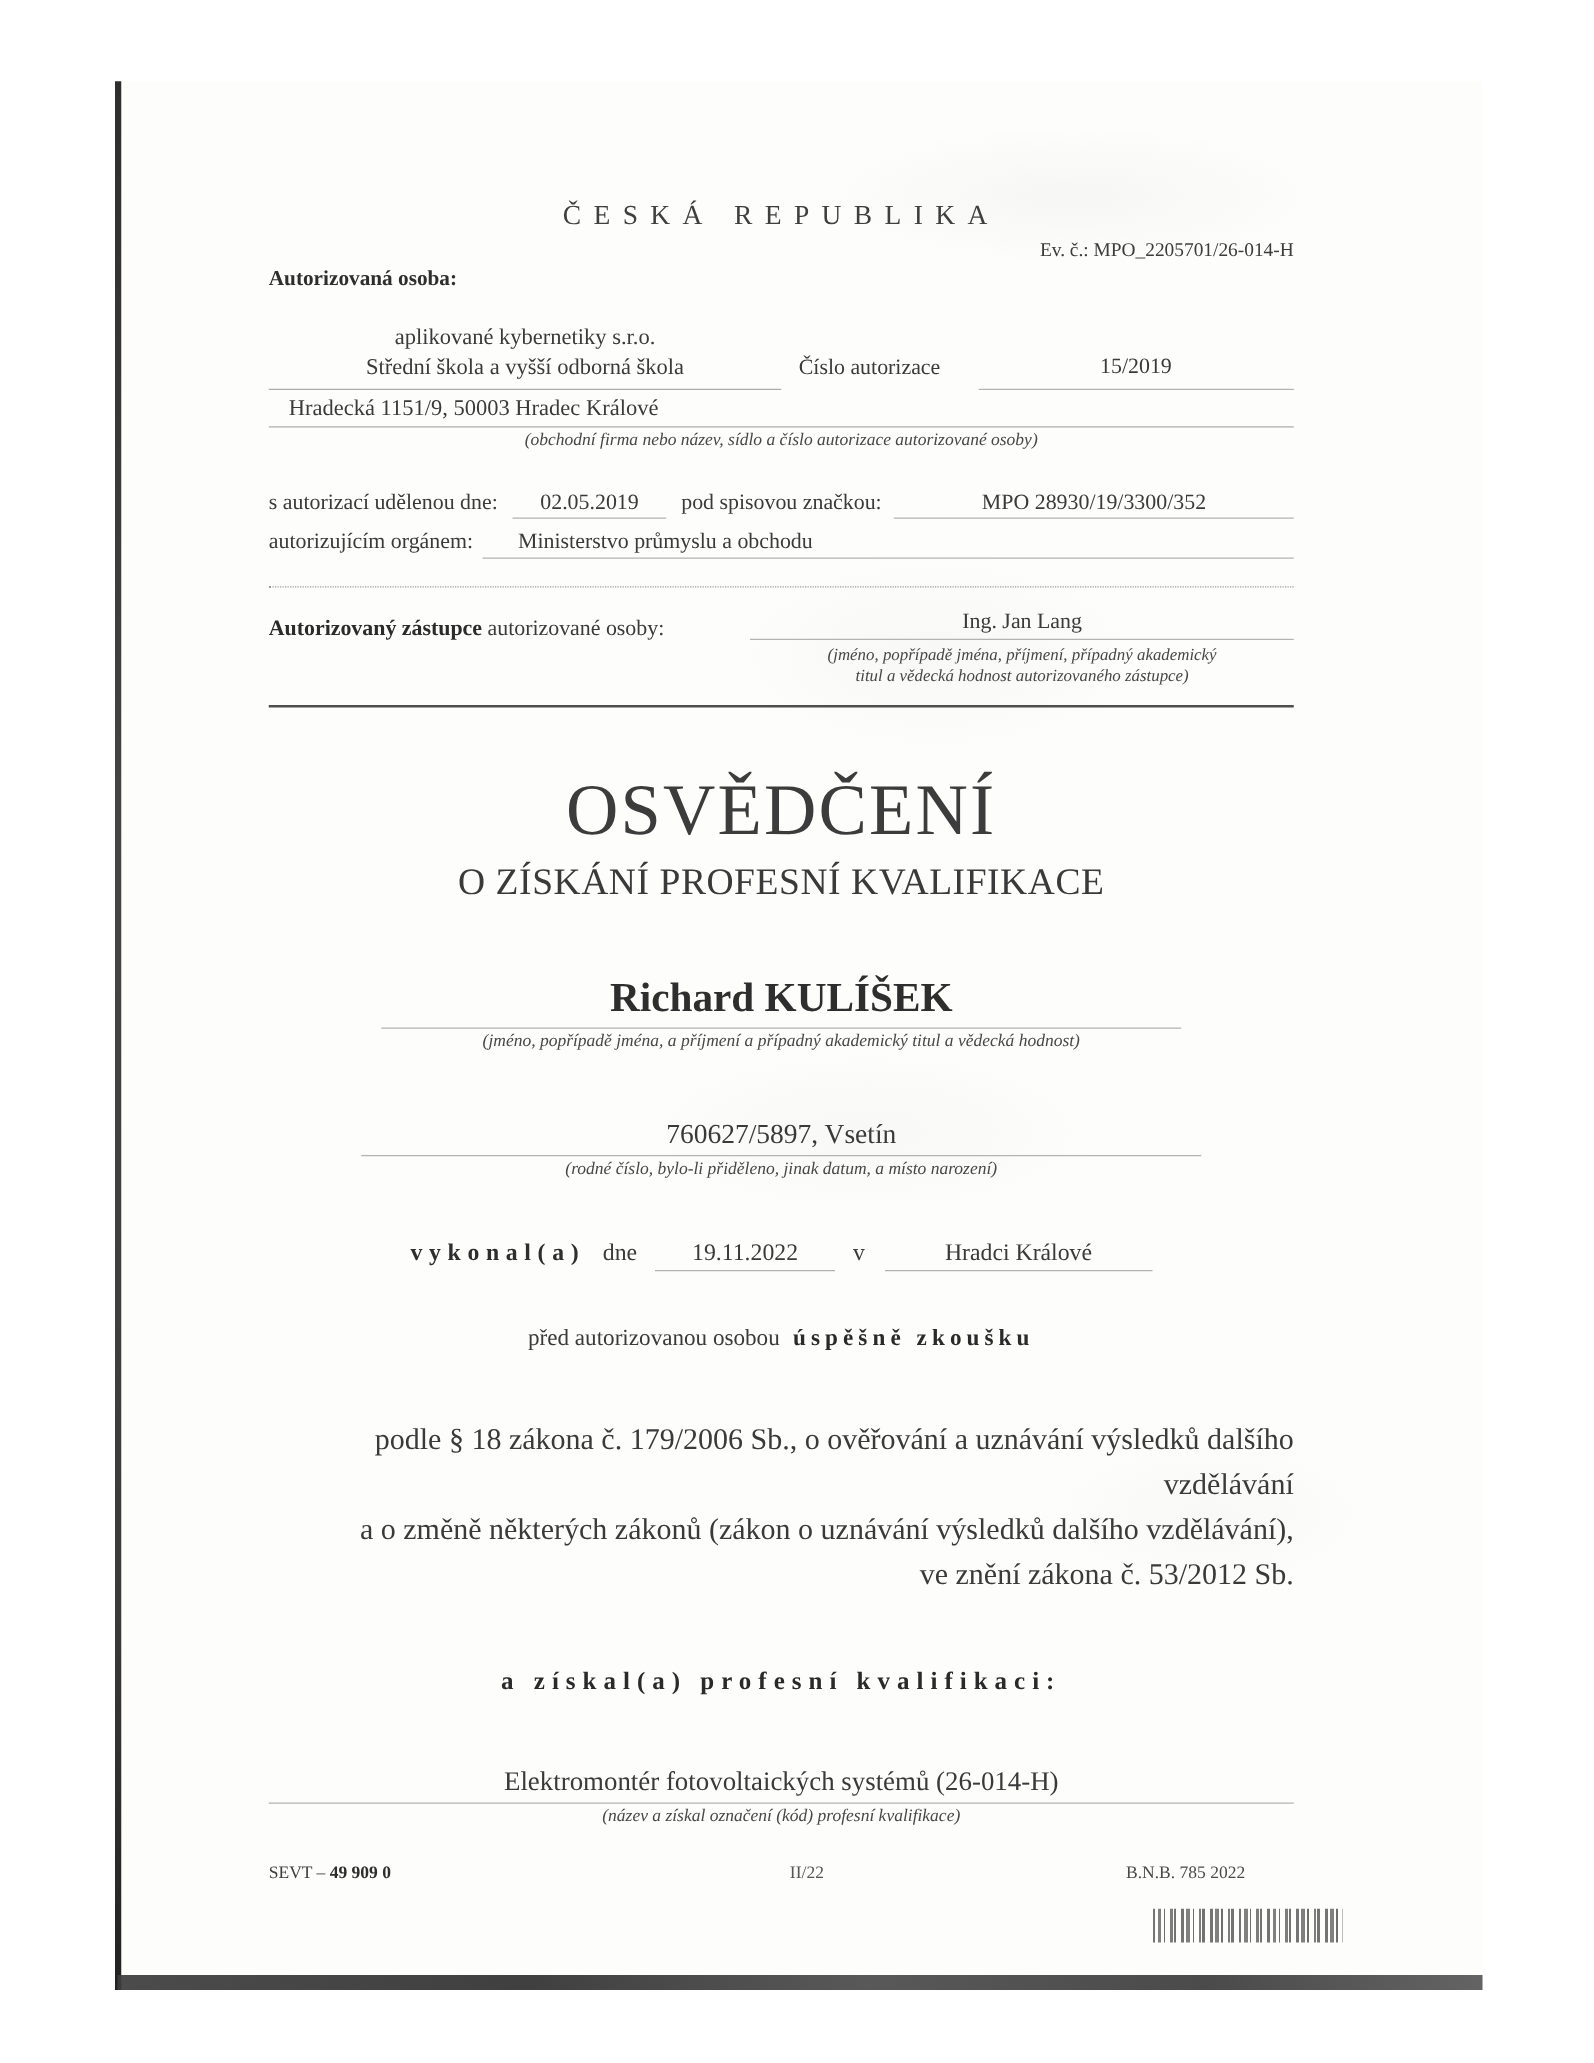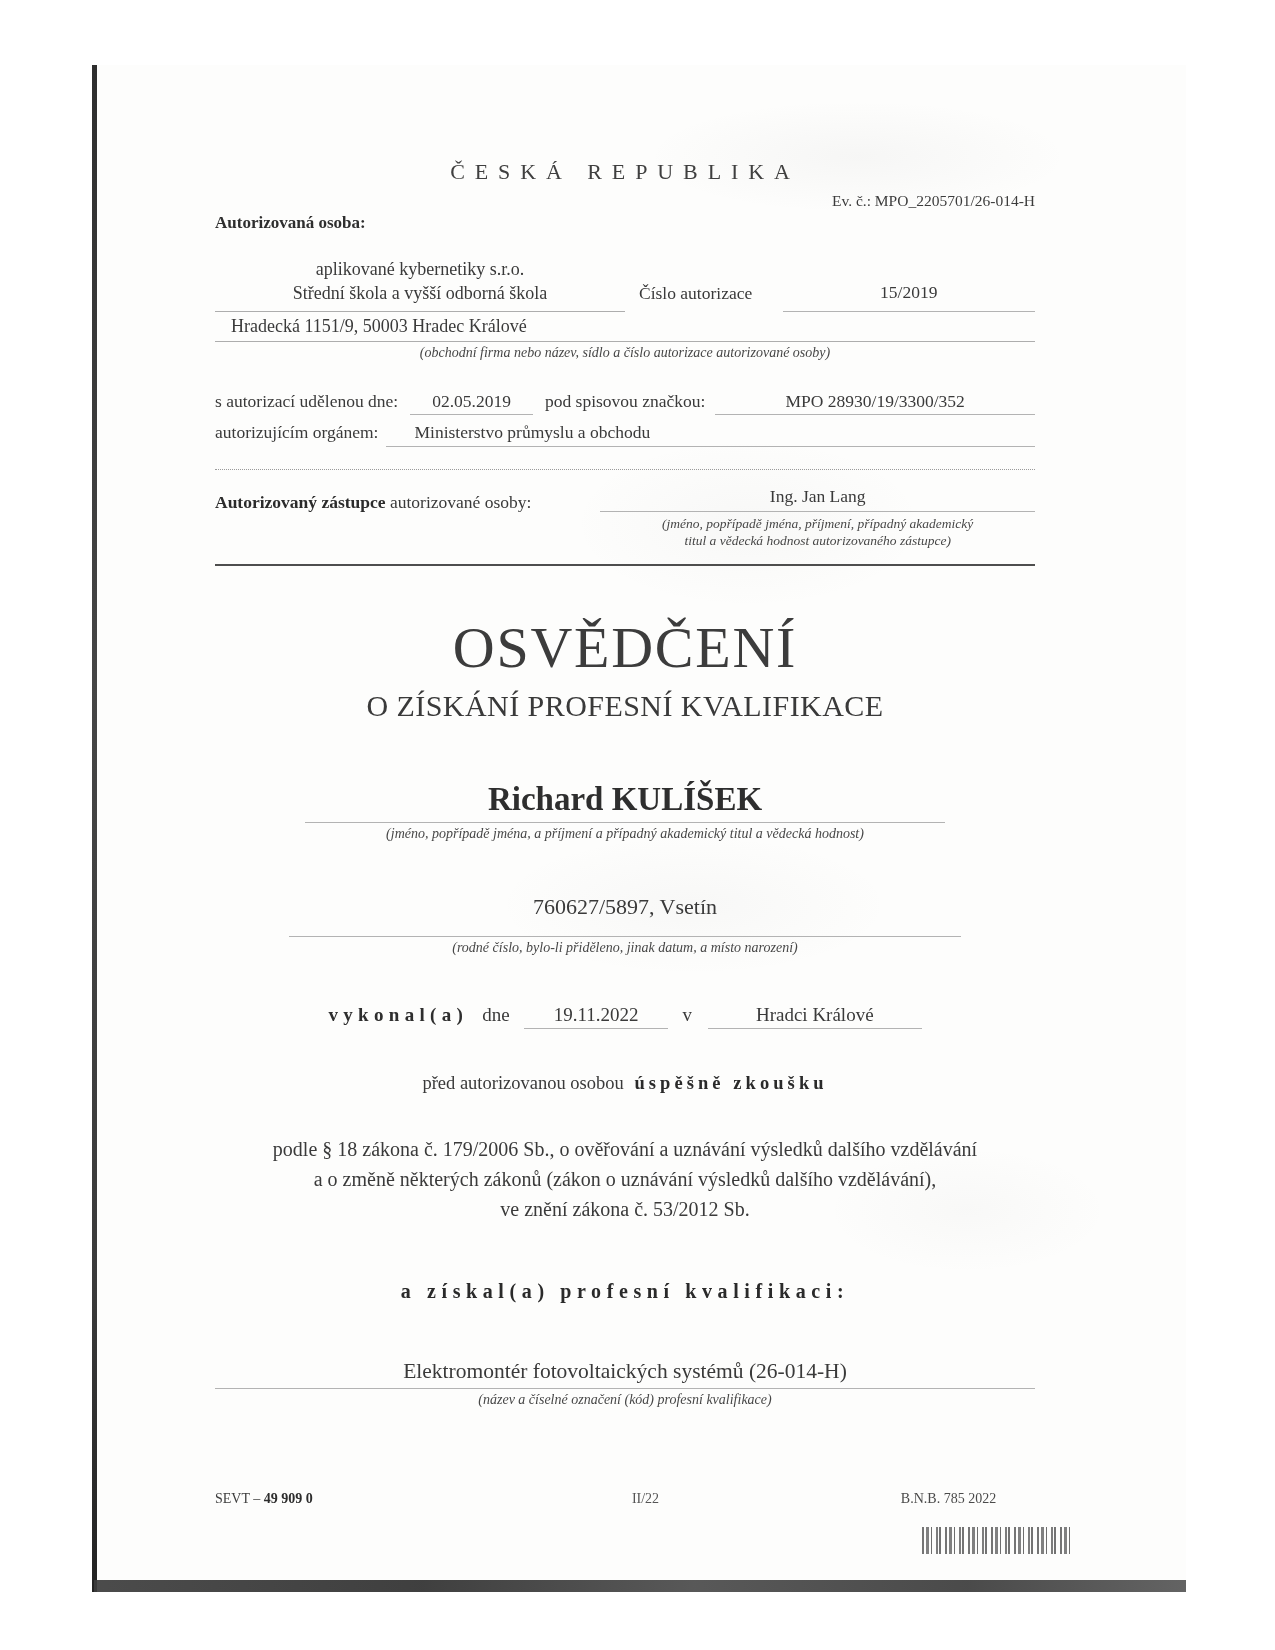--- a/index.html
+++ b/index.html
@@ -84,37 +84,37 @@
   }
   .sub-title { text-align:center; font-size:30px; letter-spacing:0.015em; margin-top:8px; }
   .holder-name {
     width:78%; margin:58px auto 0 auto; text-align:center;
     font-size:33px; font-weight:bold; color:#2e2e2e;
     border-bottom:1px solid #b3b3b3; padding-bottom:4px;
   }
   .holder-caption { text-align:center; margin-top:3px; }
   .birth-line {
     width:82%; margin:52px auto 0 auto; text-align:center; font-size:22px;
-    border-bottom:1px solid #b3b3b3; padding-bottom:16px;
+    border-bottom:1px solid #b3b3b3; padding-bottom:4px;
   }
   .row-performed {
     display:flex; justify-content:center; align-items:baseline;
     margin-top:48px; font-size:19px;
   }
   .performed-verb { font-weight:bold; letter-spacing:0.28em; color:#2e2e2e; }
   .performed-dne { margin-left:14px;text-align:center; }
   .performed-date {
     border-bottom:1px solid #b3b3b3; padding:0 30px 2px 30px; margin:0 14px;
   }
   .performed-place {
     border-bottom:1px solid #b3b3b3; padding:0 48px 2px 48px; margin-left:16px;
   }
   .row-before { text-align:center; margin-top:44px; font-size:18.5px; }
   .before-bold { font-weight:bold; letter-spacing:0.22em; color:#2a2a2a; margin-left:6px; }
-  .legal { text-align:center; margin-top:40px; font-size:20px; line-height:1.5; }
+  .legal { text-align:right; margin-top:52px; font-size:24px; line-height:1.5; }
   .gained { text-align:center; margin-top:56px; font-size:20px; font-weight:bold; letter-spacing:0.28em; color:#2a2a2a; }
   .qualification {
     margin-top:56px; text-align:center; font-size:21.5px;
     border-bottom:1px solid #b3b3b3; padding-bottom:4px;
   }
   
   .footer-row {
     position:absolute; left:123px; right:110px; bottom:85px;
     display:flex; align-items:baseline; font-size:14px; color:#3d3d3d;gap:48px;
   }
@@ -210,21 +210,21 @@
 
     <div class="legal">
       <div>podle § 18 zákona č. 179/2006 Sb., o ověřování a uznávání výsledků dalšího vzdělávání</div>
       <div>a o změně některých zákonů (zákon o uznávání výsledků dalšího vzdělávání),</div>
       <div>ve znění zákona č. 53/2012 Sb.</div>
     </div>
 
     <div class="gained">a získal(a) profesní kvalifikaci:</div>
 
     <div class="qualification">Elektromontér fotovoltaických systémů (26-014-H)</div>
-    <div class="caption caption-center">(název a číselné označení (kód) profesní kvalifikace)</div>
+    <div class="caption caption-center">(název a získal označení (kód) profesní kvalifikace)</div>
 
   </div>
 
   <div class="footer-row">
     <div class="footer-left">
       <span>SEVT – </span><b>49 909 0</b>
     </div>
     <div class="footer-center">II/22</div>
     <div class="footer-right">B.N.B. 785 2022</div>
   </div>

